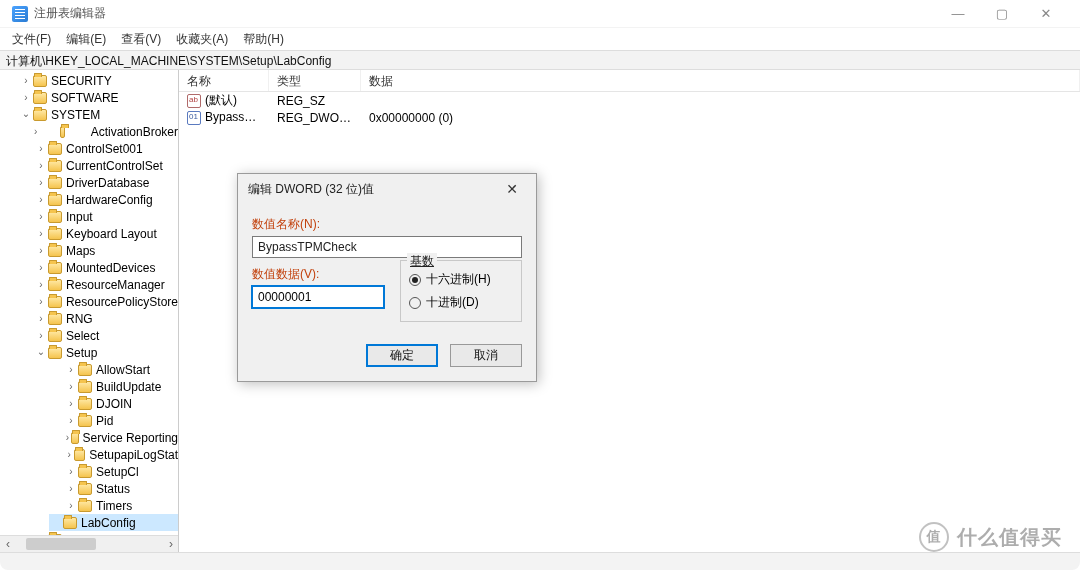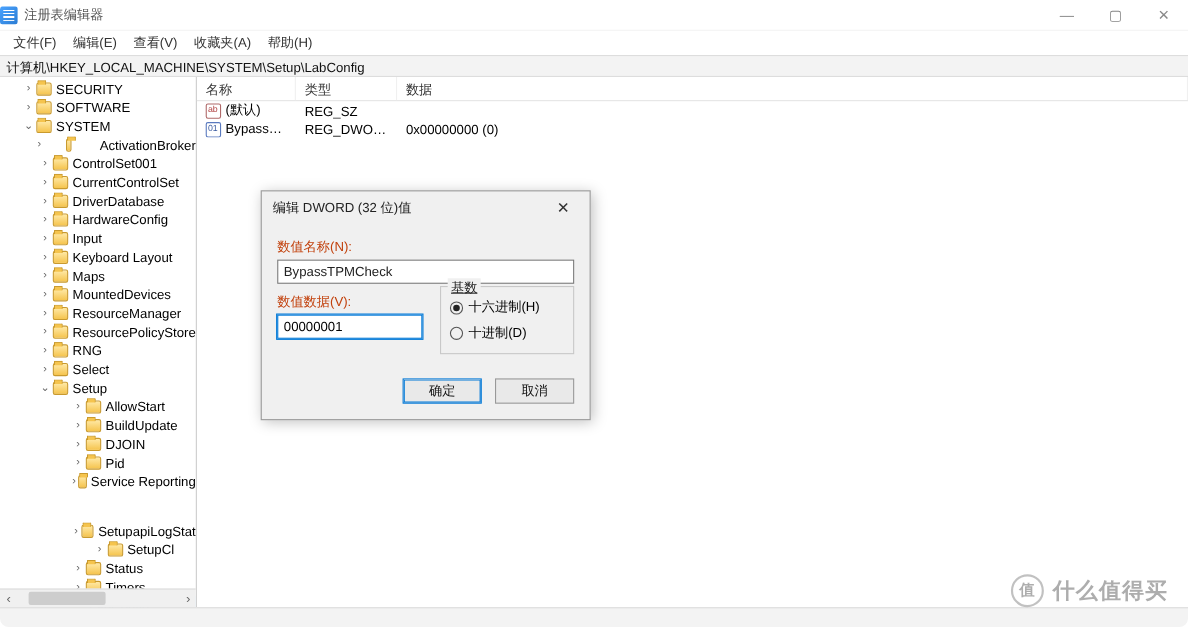--- a/index.html
+++ b/index.html
@@ -11,21 +11,21 @@
   width: 1080px;
   height: 570px;
   position: relative;
   border-radius: 8px;
 }
 .titlebar {
   height: 28px;
   background: #fff;
   display: flex;
   align-items: center;
-  padding: 0 0;
+  padding: 0 12px;
   border-bottom: 1px solid #f3f3f3;
 }
 .titlebar .icon {
   width: 16px; height: 16px; margin-right: 6px;
   background: linear-gradient(135deg,#4aa3ff,#2b7cd3);
   border-radius: 2px;
   position: relative;
 }
 .titlebar .icon::after {
   content: ""; position: absolute; inset: 3px;
@@ -267,26 +267,26 @@
               <div class="node" style="padding-left: 30px;">
                 <span class="twist closed"></span>
                 <span class="folder-icon"></span>
                 <span class="label">Pid</span>
               </div>
               <div class="node" style="padding-left: 30px;">
                 <span class="twist closed"></span>
                 <span class="folder-icon"></span>
                 <span class="label">Service Reporting</span>
               </div>
-              <div class="node" style="padding-left: 30px; margin-top: 28px;">
+              <div class="node" style="padding-left: 30px;">
                 <span class="twist closed"></span>
                 <span class="folder-icon"></span>
                 <span class="label">SetupapiLogStat</span>
               </div>
-              <div class="node" style="padding-left: 30px; justify-content: center;">
+              <div class="node" style="padding-left: 30px;">
                 <span class="twist closed"></span>
                 <span class="folder-icon"></span>
                 <span class="label">SetupCl</span>
               </div>
               <div class="node" style="padding-left: 30px;">
                 <span class="twist closed"></span>
                 <span class="folder-icon"></span>
                 <span class="label">Status</span>
               </div>
               <div class="node" style="padding-left: 30px;">

